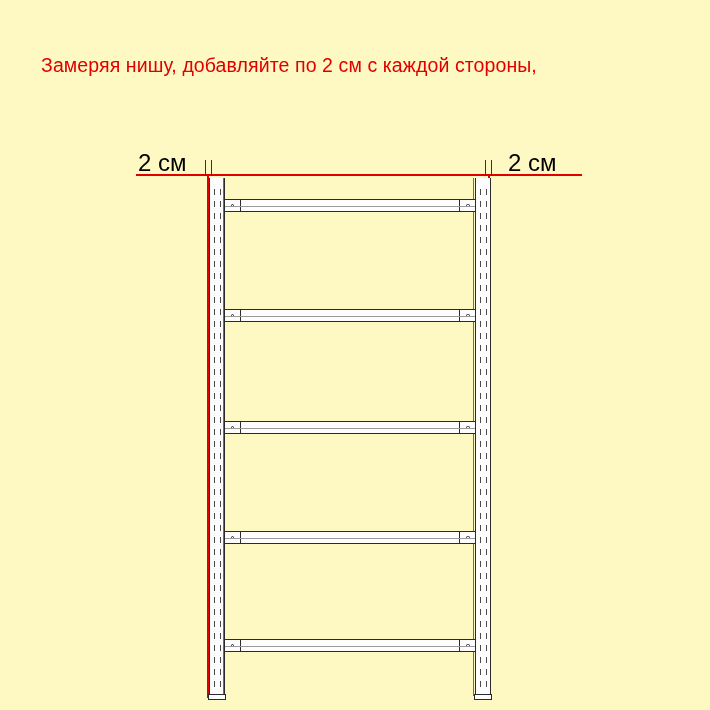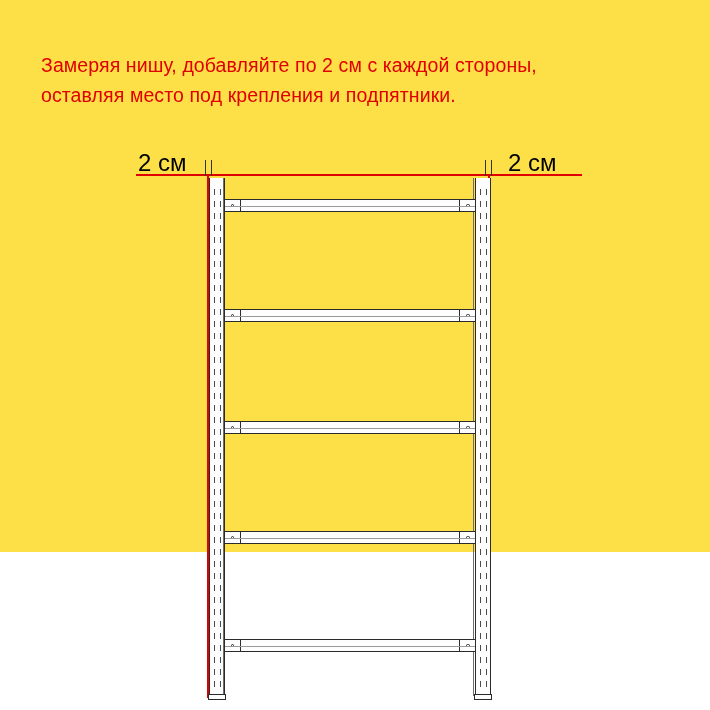--- a/index.html
+++ b/index.html
@@ -9,22 +9,22 @@
   }
   body {
     width: 710px;
     height: 710px;
     font-family: "Liberation Sans", sans-serif;
     overflow: hidden;
   }
   #stage {
     position: relative;
     width: 710px;
-    height: 552px;
-    background: #fde047;
+    height: 710px;
+    background: #fef9c3;
   }
 
   
   .caption {
     position: absolute;
     left: 41px;
     top: 50px;
     width: 640px;
     color: #e00000;
     font-size: 19.5px;
@@ -184,21 +184,20 @@
   .foot-left  { left: 208px; }
   .foot-right { left: 474px; }
 </style>
 </head>
 <body>
 
 <div id="stage">
 
   <div class="caption">
     <span class="line">Замеряя нишу, добавляйте по 2 см с каждой стороны,</span>
-    <span class="line">оставляя место под крепления и подпятники.</span>
   </div>
 
   <div class="dim-label dim-left">2 см</div>
   <div class="dim-label dim-right">2 см</div>
 
   <div class="red-rule"></div>
 
   <div class="red-vert red-vert-left"></div>
   <div class="red-vert red-vert-right"></div>
 

